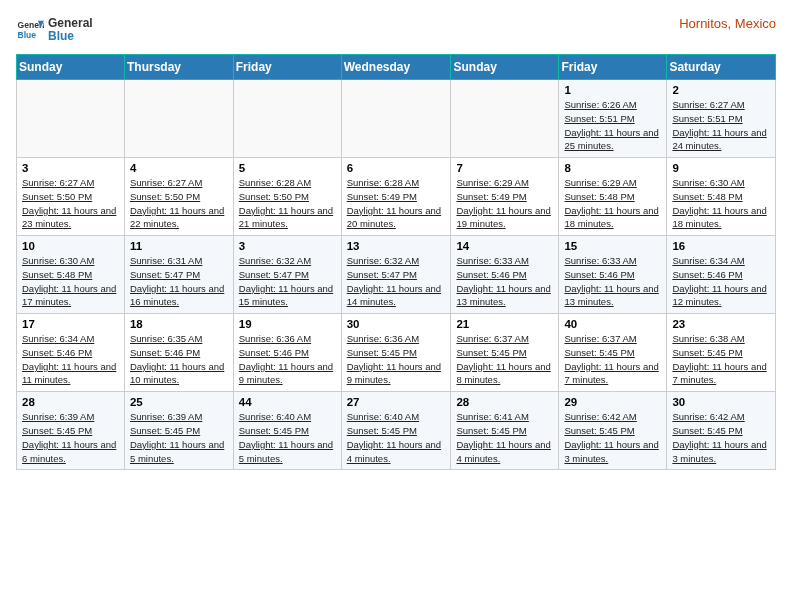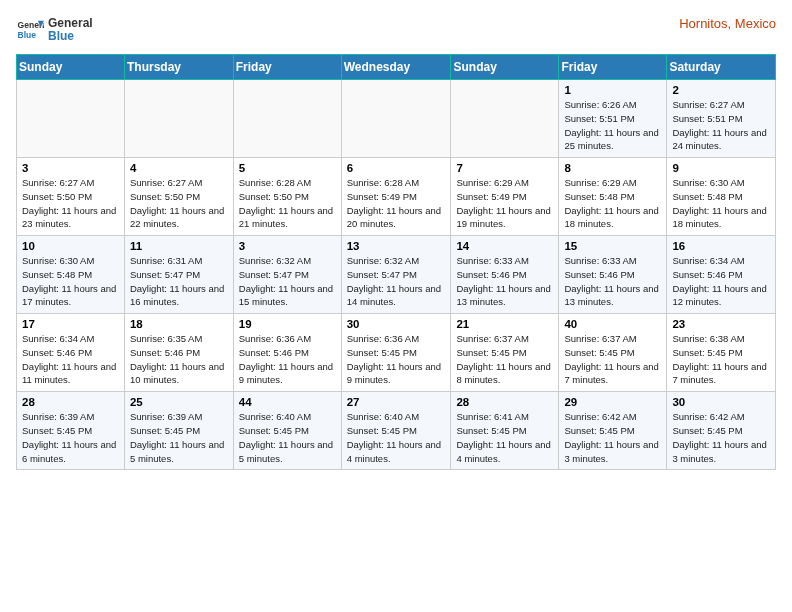--- a/index.html
+++ b/index.html
@@ -75,20 +75,21 @@
     .day-num {
       font-weight: bold;
       font-size: 11.5px;
       display: block;
       margin-bottom: 2px;
     }
     .day-info {
       font-size: 9.5px;
       color: #222;
       line-height: 1.45;
+      text-decoration: underline;
     }
     .empty-cell {
       background: #f9f9f9 !important;
     }
     .calendar tbody td.empty-cell {
       background: #f9f9f9;
     }
   </style>
 </head>
 <body>

